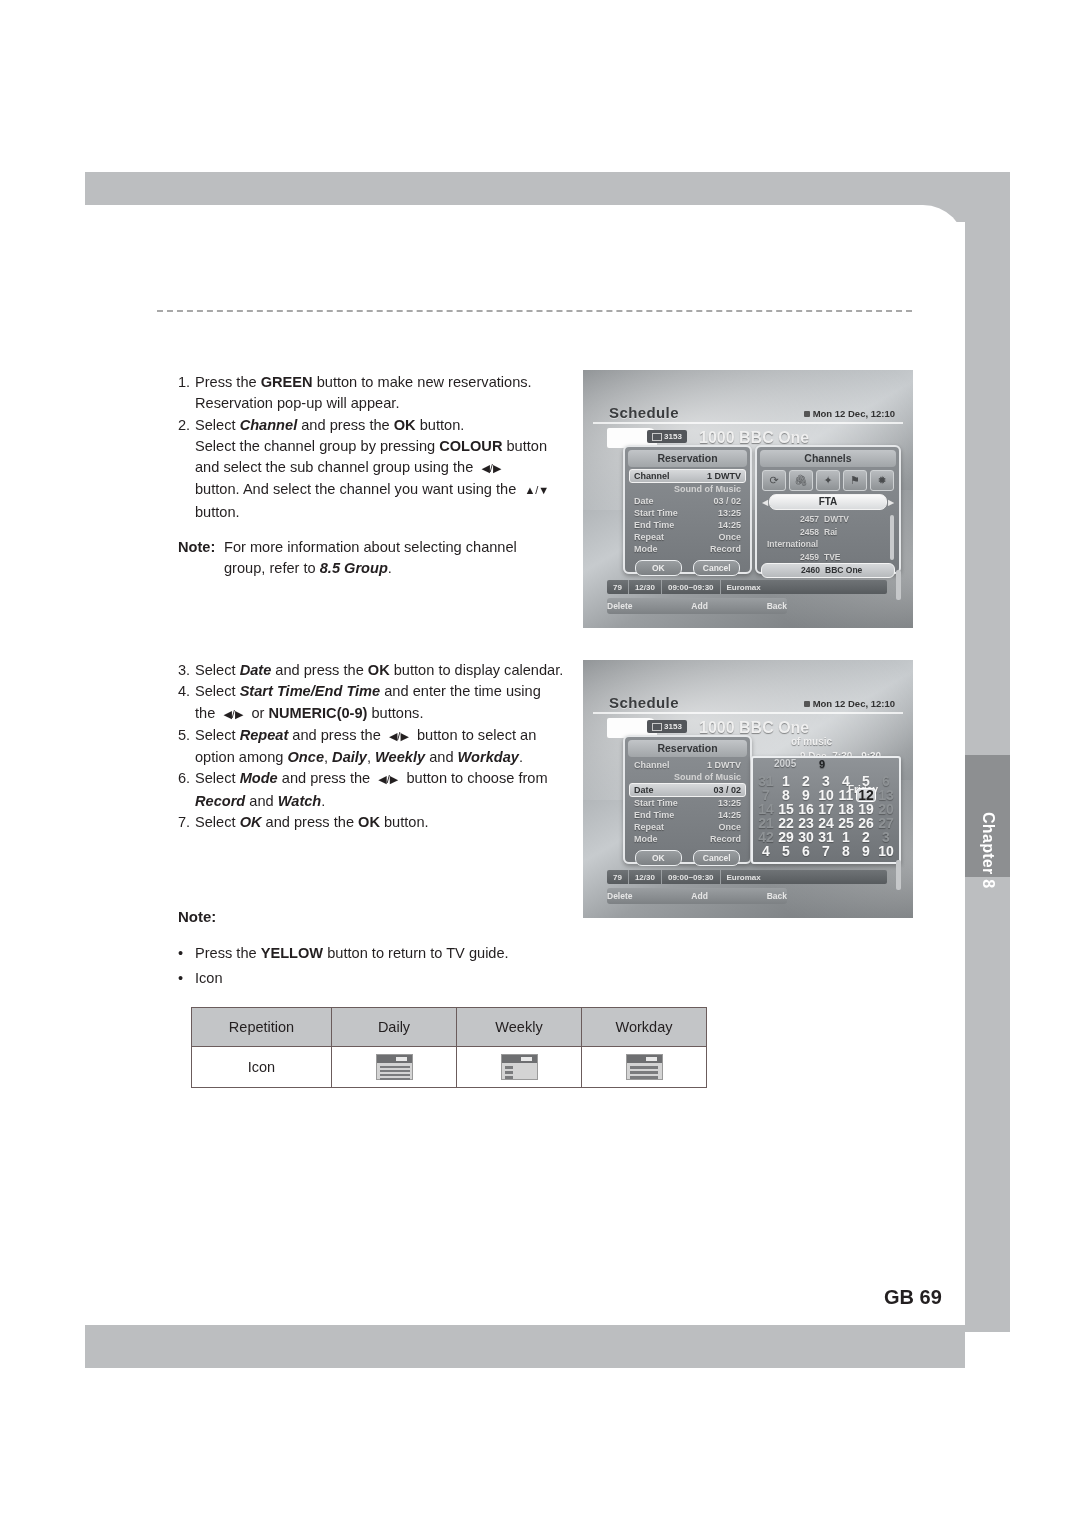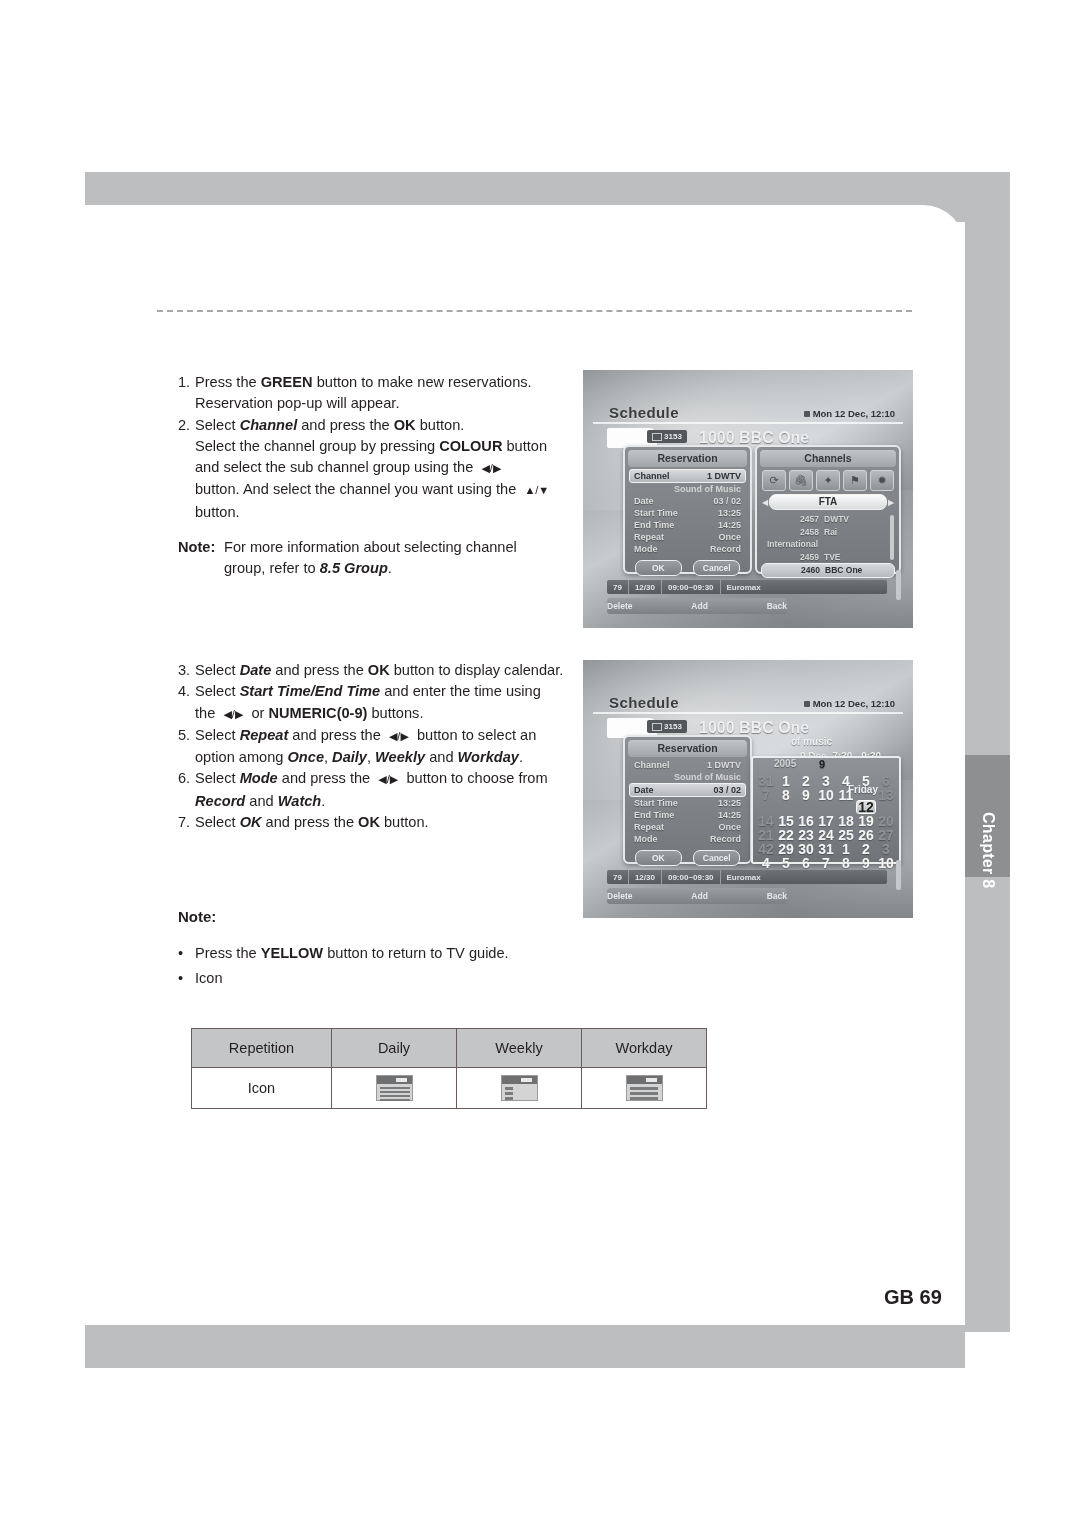--- a/index.html
+++ b/index.html
@@ -43,21 +43,21 @@
   b{font-weight:bold;}
   i{font-style:italic;font-weight:bold;}
   .arrow{font-size:11px;letter-spacing:0px;}
   .note-row{display:flex;font-size:14.6px;line-height:21.3px;color:#231f20;}
   .note-row .lbl{font-weight:bold;width:46px;flex:0 0 46px;}
   .note-hdr{font-weight:bold;font-size:15px;color:#231f20;}
   .bullet-row{display:flex;font-size:14.6px;line-height:21.3px;color:#231f20;margin-top:4px;}
   .bullet-row .dot{width:17px;flex:0 0 17px;text-align:left;}
 
   
-  .rep-table{position:absolute;left:191px;top:1028px;border-collapse:collapse;}
+  .rep-table{position:absolute;left:191px;top:1007px;border-collapse:collapse;}
   .rep-table td{border:1px solid #6b5c5c;font-size:14.5px;color:#231f20;text-align:center;
     font-family:"Liberation Sans", sans-serif;}
   .rep-table tr.head td{background:#c3c5c7;height:36px;}
   .rep-table tr.body td{background:#fff;height:38px;}
   .cw1{width:137px;}
   .cwx{width:122px;}
 
   
   .gicon{display:inline-block;width:37px;height:26px;border:1px solid #9a9a9a;
     background:#d4d4d4;position:relative;vertical-align:middle;box-sizing:border-box;}
@@ -150,21 +150,21 @@
   .cal-hd{display:flex;justify-content:space-between;align-items:flex-start;height:15px;padding:0 21px;
     font-size:10px;font-weight:bold;color:#d2d4d6;text-shadow:0 1px 1px rgba(0,0,0,.35);}
   .cal-hd .mo{color:#1f2123;font-size:11px;}
   .cal-hd .dy{color:#f3f3f3;margin-top:26px;}
   .cal-grid{display:grid;grid-template-columns:repeat(7,1fr);gap:0;padding:1px 3px 0 3px;}
   .cal-grid div{font-size:14px;text-align:center;line-height:14px;color:#c9cbcd;font-weight:bold;
     text-shadow:0 1px 1px rgba(0,0,0,.3);}
   .cal-grid div.dim{color:#8f9396;}
   .cal-grid div.cur{color:#f6f6f6;}
   .cal-grid div.today{background:linear-gradient(180deg,#e2e4e6,#bcbfc2);color:#222;border-radius:3px;
-    border:1px solid #fff;text-shadow:none;line-height:12px;margin-top:12px;}
+    border:1px solid #fff;text-shadow:none;line-height:12px;}
 
   .bot-bar{position:absolute;left:24px;top:210px;width:280px;height:14px;border-radius:2px;
     background:linear-gradient(180deg,#6f7376,#575b5e);display:flex;align-items:center;
     font-size:8px;color:#e4e4e4;font-weight:bold;}
   .bot-bar span{padding:0 6px;}
   .bot-bar .sep{border-right:1px solid #9a9ea1;height:14px;display:inline-block;}
   .bot-btns{position:absolute;left:24px;top:228px;width:180px;height:16px;border-radius:3px;
     background:linear-gradient(180deg,#9a9ea1,#7d8184);display:flex;align-items:center;
     justify-content:space-between;font-size:8.5px;color:#e6e6e6;font-weight:bold;}
   .scrollv{position:absolute;right:12px;top:200px;width:5px;height:30px;background:#c6c8ca;border-radius:2px;}

